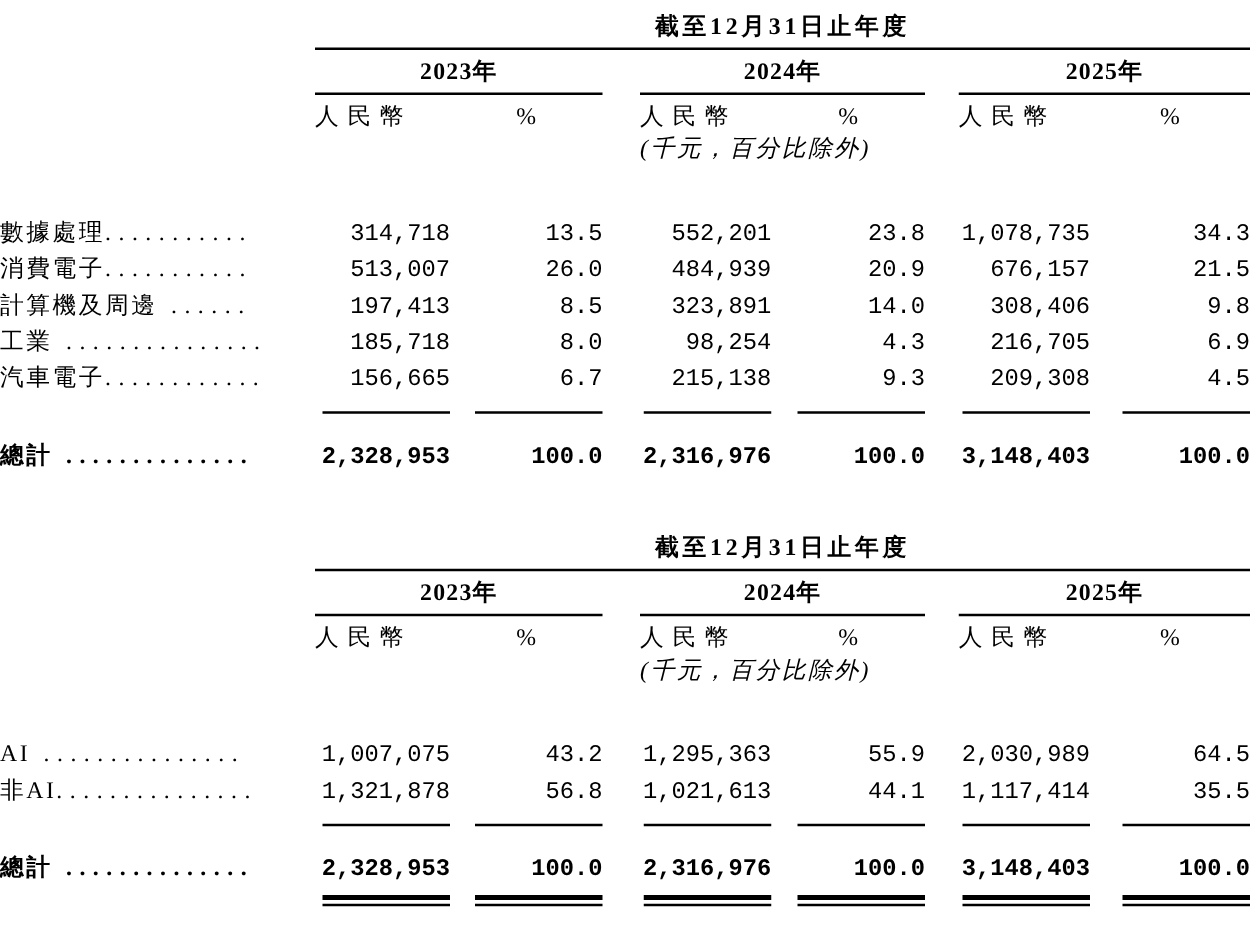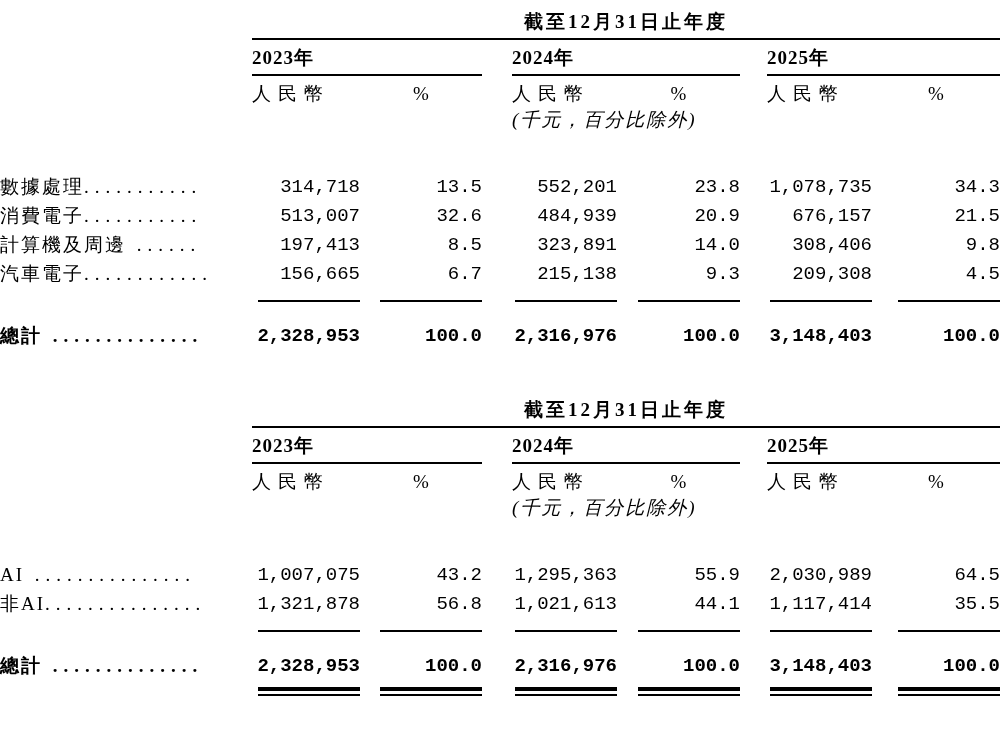--- a/index.html
+++ b/index.html
@@ -43,21 +43,21 @@
   .total-row td   { height: 46px; font-weight: bold; }
   .dline-row td   { height: 18px; vertical-align: middle; }
 
   .title-cell {
     text-align: center;
     font-weight: bold;
     letter-spacing: 3px;
     font-size: 19.5px;
   }
   .year {
-    text-align: left;
+    text-align: center;
     font-weight: bold;
     letter-spacing: 1px;
   }
   .subhead { }
   .rmb-h   { padding-left: 6px; letter-spacing: 7px; }
   .pct-h   { text-align: center; }
   .note {
     font-style: italic;
     padding-left: 6px;
     letter-spacing: 2px;
@@ -158,38 +158,49 @@
       <td></td>
       <td class="num">552,201</td>
       <td class="num">23.8</td>
       <td></td>
       <td class="num">1,078,735</td>
       <td class="num">34.3</td>
     </tr>
     <tr class="data-row">
       <td class="label-cell"><span>消費電子</span><span class="dots">...........</span></td>
       <td class="num">513,007</td>
-      <td class="num">32.6</td>
+      <td class="num">26.0</td>
       <td></td>
       <td class="num">484,939</td>
       <td class="num">20.9</td>
       <td></td>
       <td class="num">676,157</td>
       <td class="num">21.5</td>
     </tr>
     <tr class="data-row">
       <td class="label-cell"><span>計算機及周邊</span><span class="dots"> ......</span></td>
       <td class="num">197,413</td>
       <td class="num">8.5</td>
       <td></td>
       <td class="num">323,891</td>
       <td class="num">14.0</td>
       <td></td>
       <td class="num">308,406</td>
       <td class="num">9.8</td>
+    </tr>
+    <tr class="data-row">
+      <td class="label-cell"><span>工業</span><span class="dots"> ...............</span></td>
+      <td class="num">185,718</td>
+      <td class="num">8.0</td>
+      <td></td>
+      <td class="num">98,254</td>
+      <td class="num">4.3</td>
+      <td></td>
+      <td class="num">216,705</td>
+      <td class="num">6.9</td>
     </tr>
     <tr class="data-row">
       <td class="label-cell"><span>汽車電子</span><span class="dots">............</span></td>
       <td class="num">156,665</td>
       <td class="num">6.7</td>
       <td></td>
       <td class="num">215,138</td>
       <td class="num">9.3</td>
       <td></td>
       <td class="num">209,308</td>

